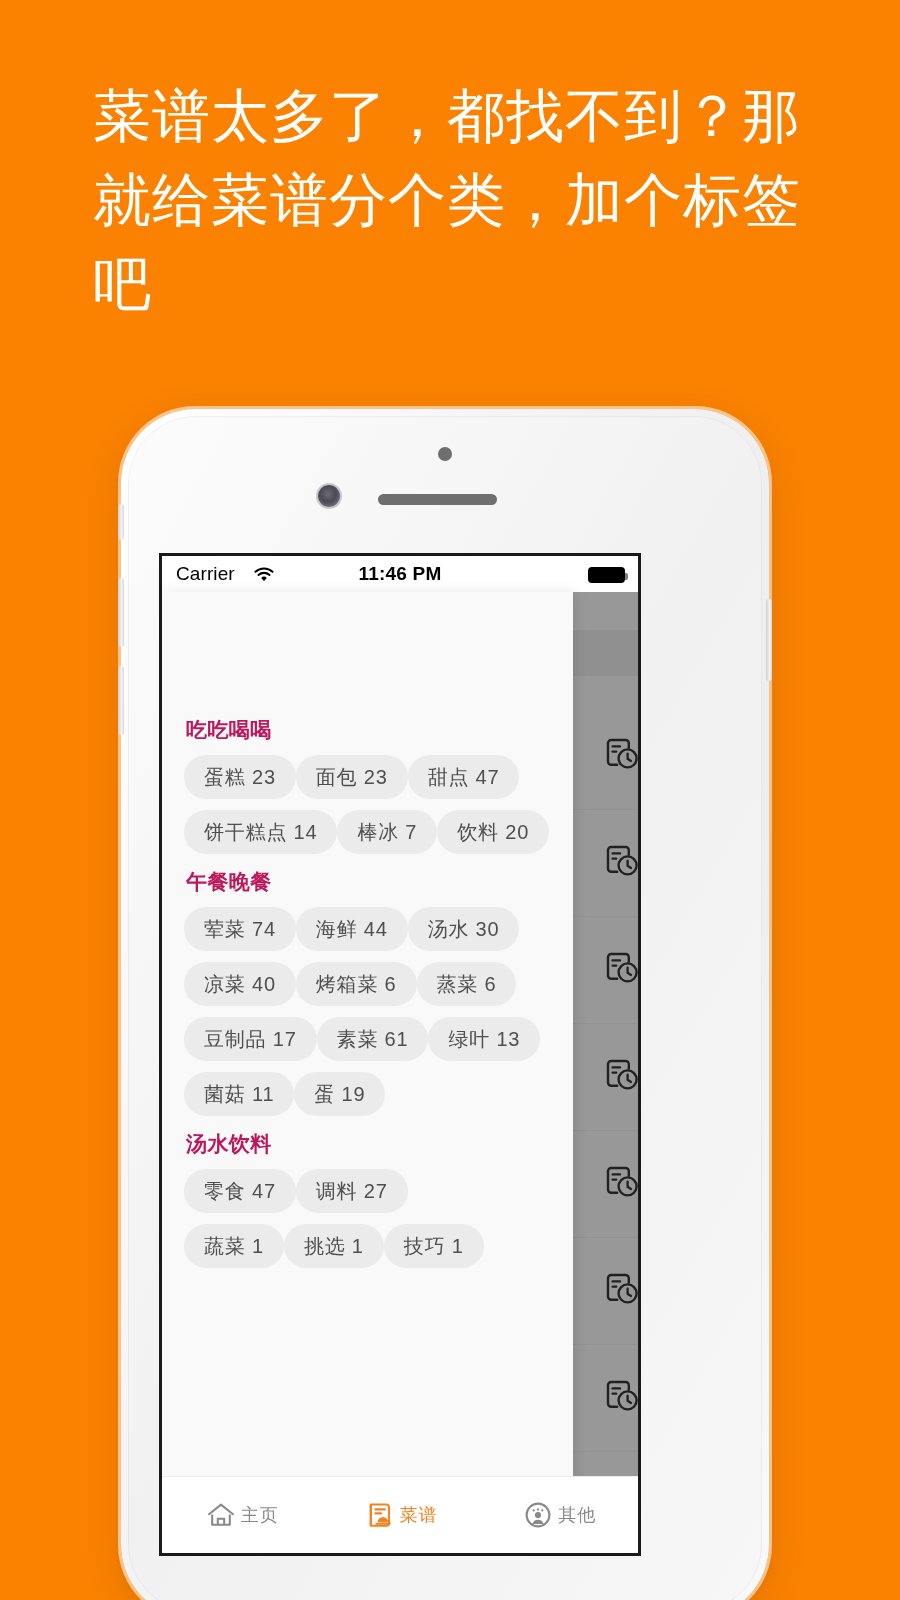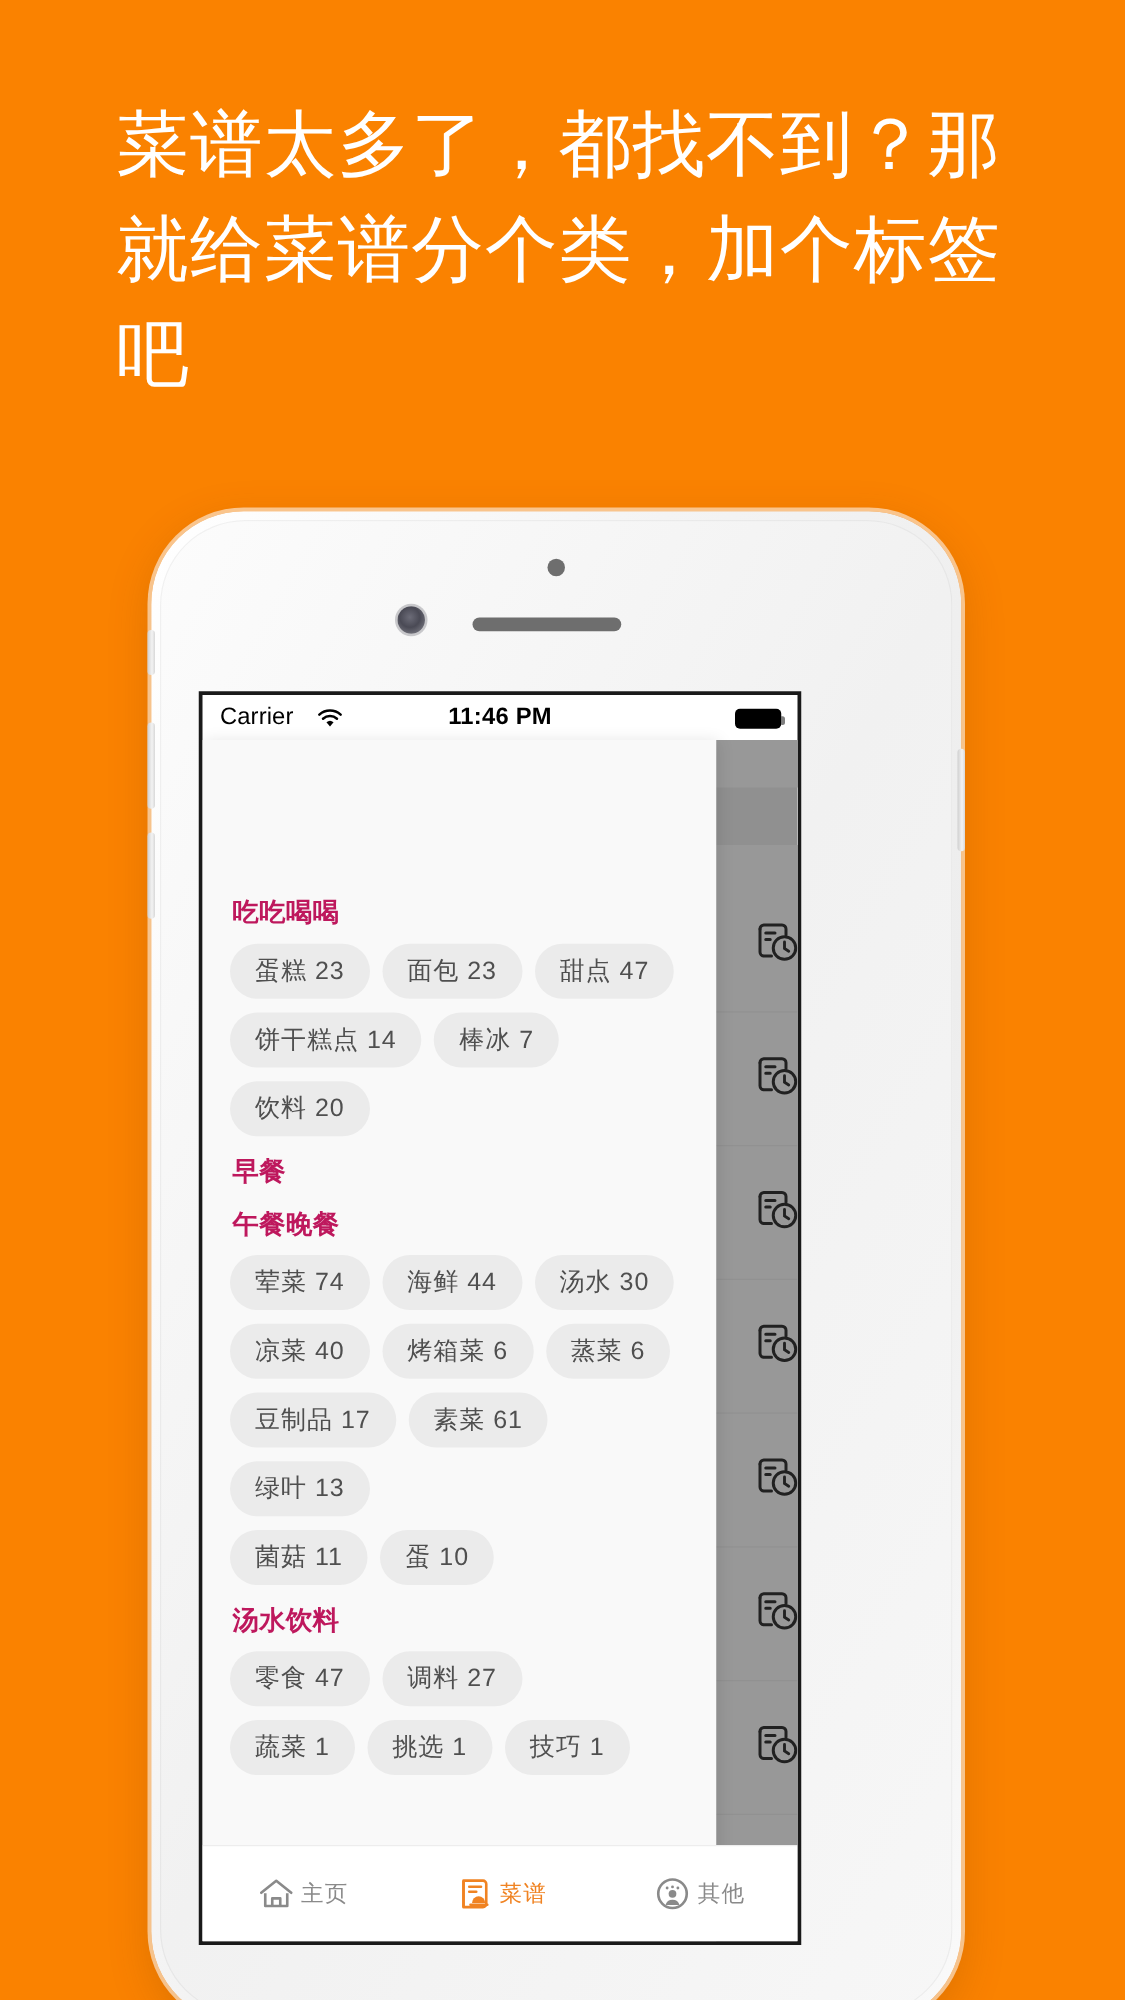--- a/index.html
+++ b/index.html
@@ -134,21 +134,21 @@
   }
   .tag-scroll{
     position:absolute;left:0;right:0;top:0;bottom:76px;
     padding:110px 0 0 0;box-sizing:border-box;
   }
   .tag-section{padding:0 22px;}
   .tag-section-title{
     font-size:21px;color:#be185d;font-weight:700;
     margin:14px 0 11px 2px;letter-spacing:.4px;
   }
-  .tag-row{display:flex;flex-wrap:wrap;gap:11px 10px;margin-bottom:11px;}
+  .tag-row{display:flex;flex-wrap:wrap;gap:11px 0;margin-bottom:11px;}
   .chip{
     background:#EBEBEB;color:#4F4F4F;
     border-radius:22px;
     font-size:20px;line-height:44px;height:44px;
     padding:0 20px;white-space:nowrap;
     letter-spacing:.8px;
   }
 
   .panel-search{
     position:absolute;left:22px;right:22px;bottom:18px;
@@ -326,42 +326,41 @@
               <div class="chip">面包 23</div>
               <div class="chip">甜点 47</div>
             </div>
             <div class="tag-row">
               <div class="chip">饼干糕点 14</div>
               <div class="chip">棒冰 7</div>
               <div class="chip">饮料 20</div>
             </div>
           </div>
           <div class="tag-section">
-            <div class="tag-section-title">早餐</div>
           </div>
           <div class="tag-section">
             <div class="tag-section-title">午餐晚餐</div>
             <div class="tag-row">
               <div class="chip">荤菜 74</div>
               <div class="chip">海鲜 44</div>
               <div class="chip">汤水 30</div>
             </div>
             <div class="tag-row">
               <div class="chip">凉菜 40</div>
               <div class="chip">烤箱菜 6</div>
               <div class="chip">蒸菜 6</div>
             </div>
             <div class="tag-row">
               <div class="chip">豆制品 17</div>
               <div class="chip">素菜 61</div>
               <div class="chip">绿叶 13</div>
             </div>
             <div class="tag-row">
               <div class="chip">菌菇 11</div>
-              <div class="chip">蛋 10</div>
+              <div class="chip">蛋 19</div>
             </div>
           </div>
           <div class="tag-section">
             <div class="tag-section-title">汤水饮料</div>
             <div class="tag-row">
               <div class="chip">零食 47</div>
               <div class="chip">调料 27</div>
             </div>
             <div class="tag-row">
               <div class="chip">蔬菜 1</div>

